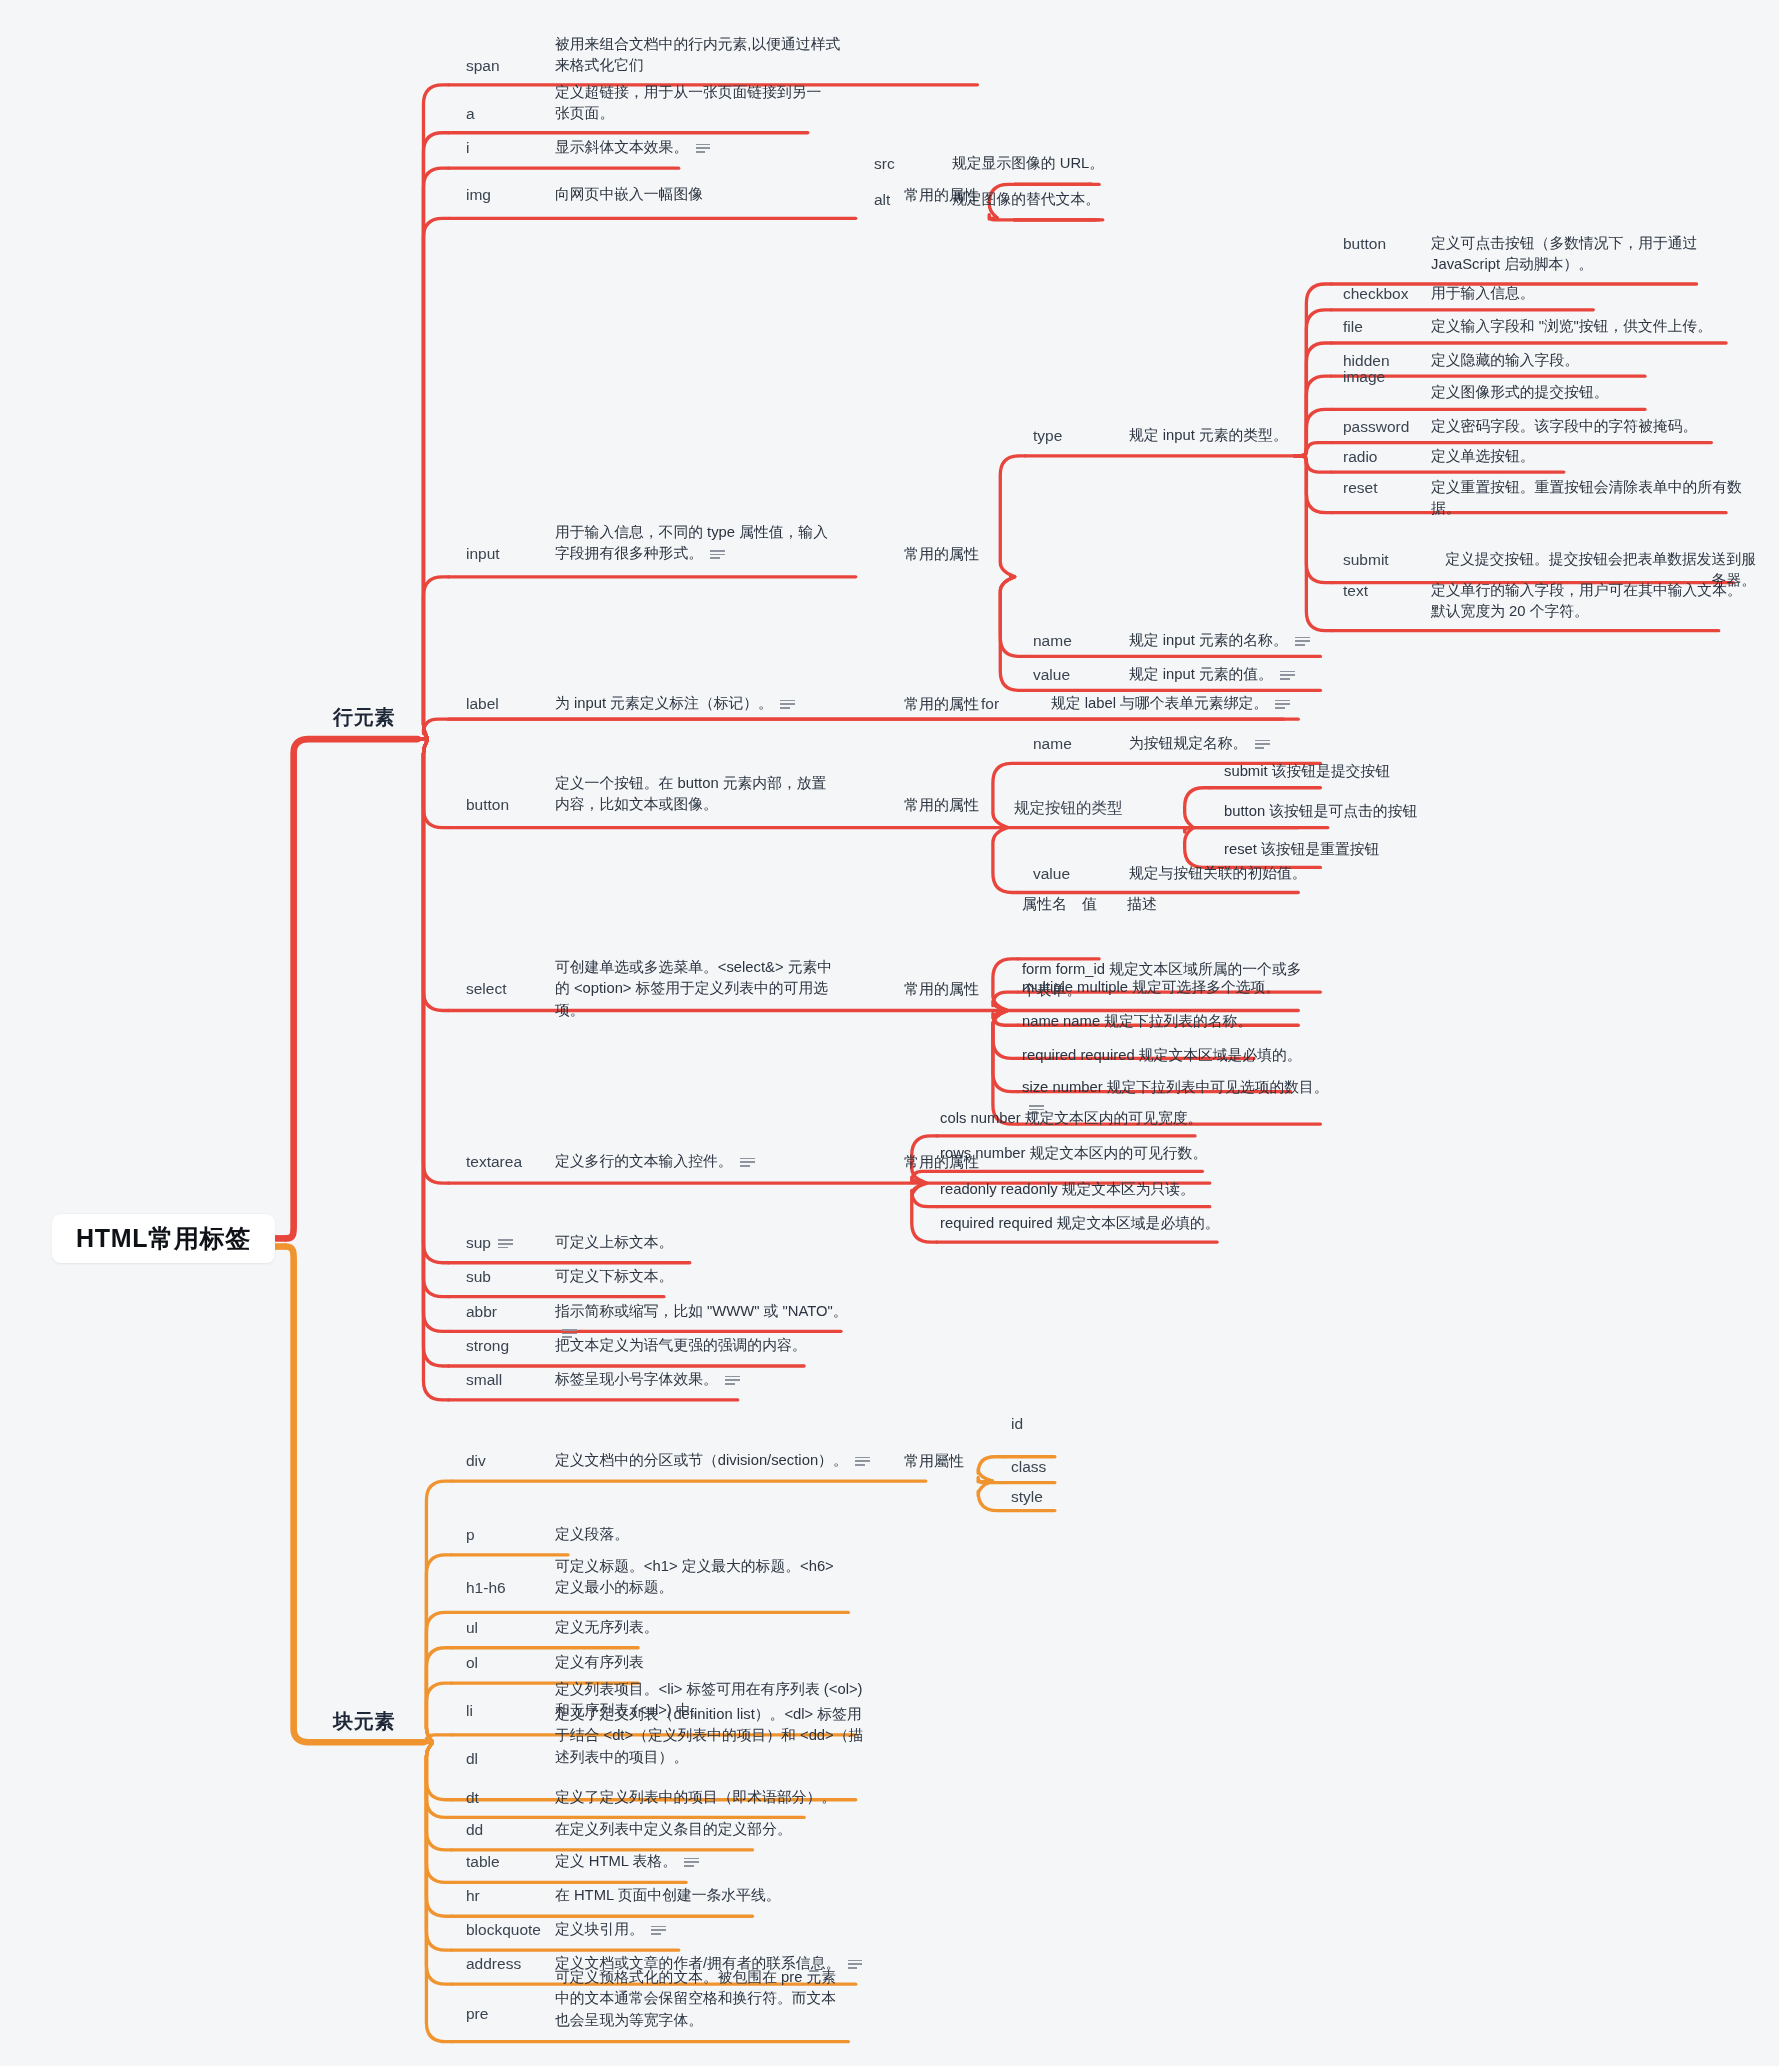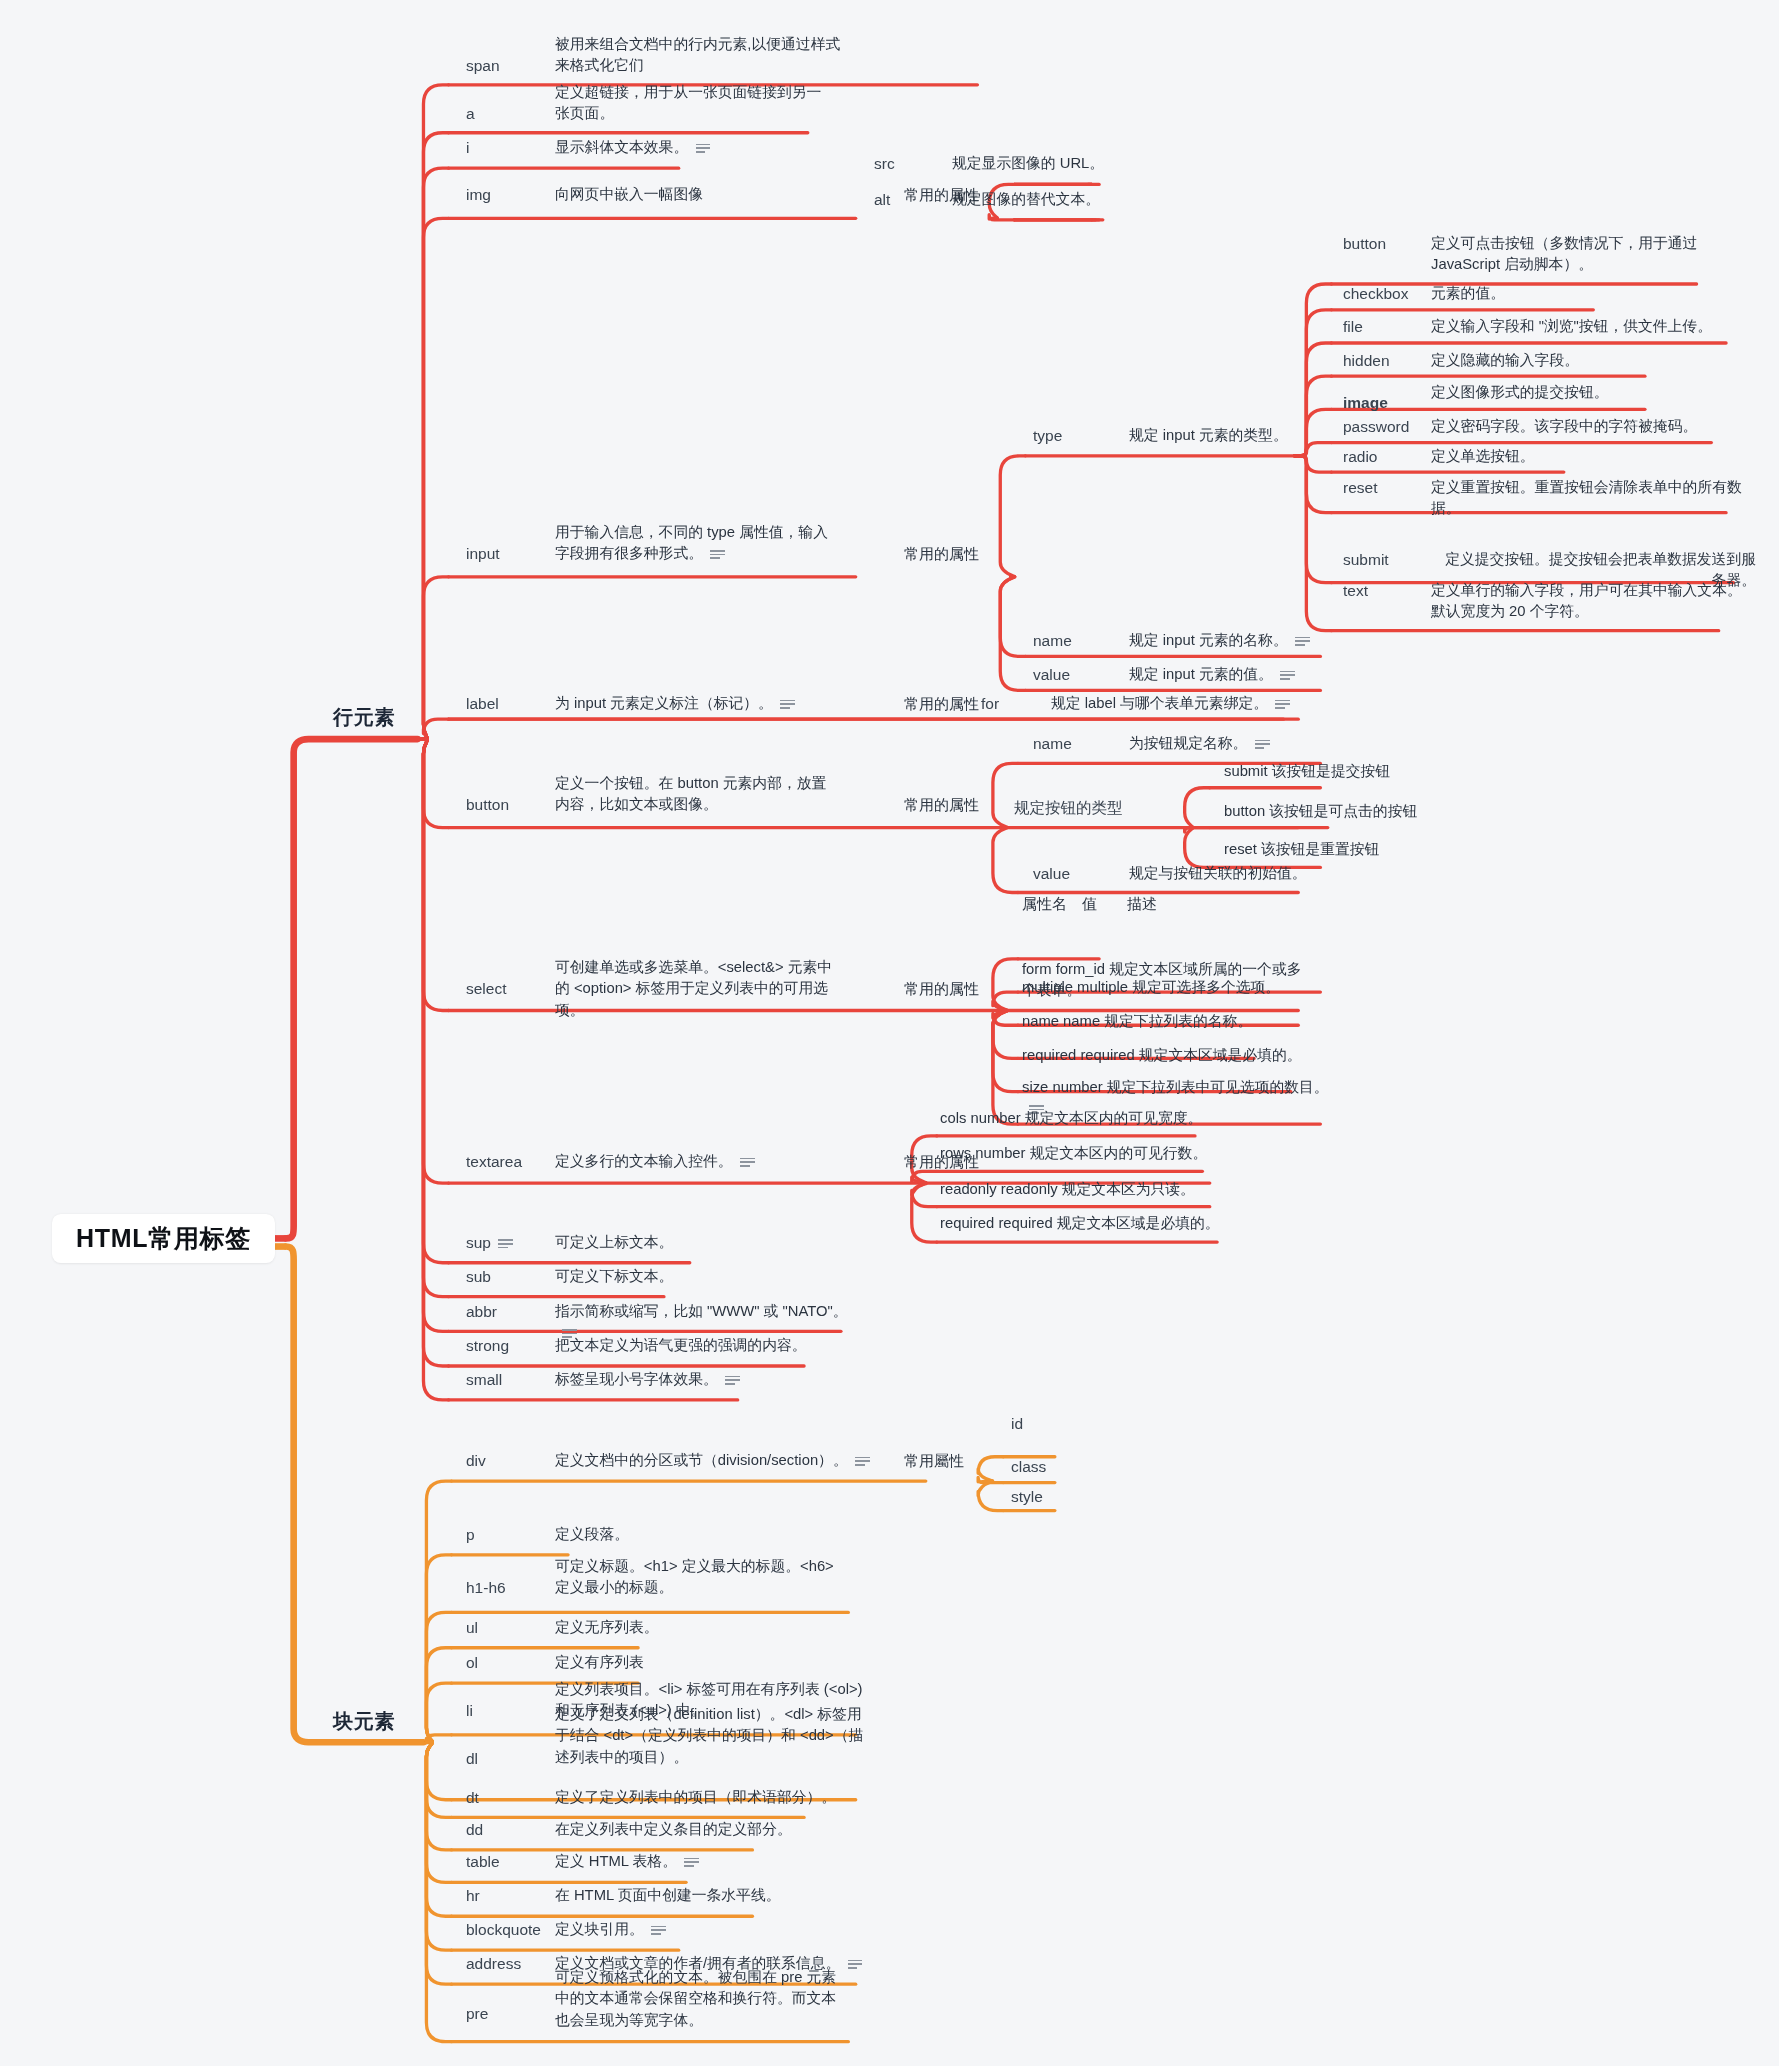--- a/index.html
+++ b/index.html
@@ -240,26 +240,26 @@
       <div class="node attr-val" style="left: 952px; top: 189px;">规定图像的替代文本。</div>
       <div class="node attr-key" style="left: 1033px; top: 425px;">type</div>
       <div class="node attr-val" style="left: 1129px; top: 425px;">规定 input 元素的类型。</div>
       <div class="node attr-key" style="left: 1033px; top: 630px;">name</div>
       <div class="node attr-val" style="left: 1129px; top: 630px;">规定 input 元素的名称。<span class="hamb"><i></i><i></i><i></i></span></div>
       <div class="node attr-key" style="left: 1033px; top: 664px;">value</div>
       <div class="node attr-val" style="left: 1129px; top: 664px;">规定 input 元素的值。<span class="hamb"><i></i><i></i><i></i></span></div>
       <div class="node attr-key" style="left: 1343px; top: 233px;">button</div>
       <div class="node attr-val" style="left: 1431px; top: 233px; width: 295px;">定义可点击按钮（多数情况下，用于通过 JavaScript 启动脚本）。</div>
       <div class="node attr-key" style="left: 1343px; top: 283px;">checkbox</div>
-      <div class="node attr-val" style="left: 1431px; top: 283px; width: 221px;">元素的值。</div>
+      <div class="node attr-val" style="left: 1431px; top: 283px; width: 221px;">用于输入信息。</div>
       <div class="node attr-key" style="left: 1343px; top: 316px;">file</div>
       <div class="node attr-val" style="left: 1431px; top: 316px; width: 339px;">定义输入字段和 "浏览"按钮，供文件上传。</div>
       <div class="node attr-key" style="left: 1343px; top: 350px;">hidden</div>
       <div class="node attr-val" style="left: 1431px; top: 350px; width: 266px;">定义隐藏的输入字段。</div>
-      <div class="node attr-key" style="left: 1343px; top: 392px; font-weight: bold;">image</div>
+      <div class="node attr-key" style="left: 1343px; top: 366px;">image</div>
       <div class="node attr-val" style="left: 1431px; top: 382px; width: 266px;">定义图像形式的提交按钮。</div>
       <div class="node attr-key" style="left: 1343px; top: 416px;">password</div>
       <div class="node attr-val" style="left: 1431px; top: 416px; width: 310px;">定义密码字段。该字段中的字符被掩码。</div>
       <div class="node attr-key" style="left: 1343px; top: 446px;">radio</div>
       <div class="node attr-val" style="left: 1431px; top: 446px; width: 207px;">定义单选按钮。</div>
       <div class="node attr-key" style="left: 1343px; top: 477px;">reset</div>
       <div class="node attr-val" style="left: 1431px; top: 477px; width: 325px;">定义重置按钮。重置按钮会清除表单中的所有数据。</div>
       <div class="node attr-key" style="left: 1343px; top: 549px;">submit</div>
       <div class="node attr-val" style="left: 1431px; top: 549px; width: 325px; text-align: right;">定义提交按钮。提交按钮会把表单数据发送到服务器。</div>
       <div class="node attr-key" style="left: 1343px; top: 580px;">text</div>

